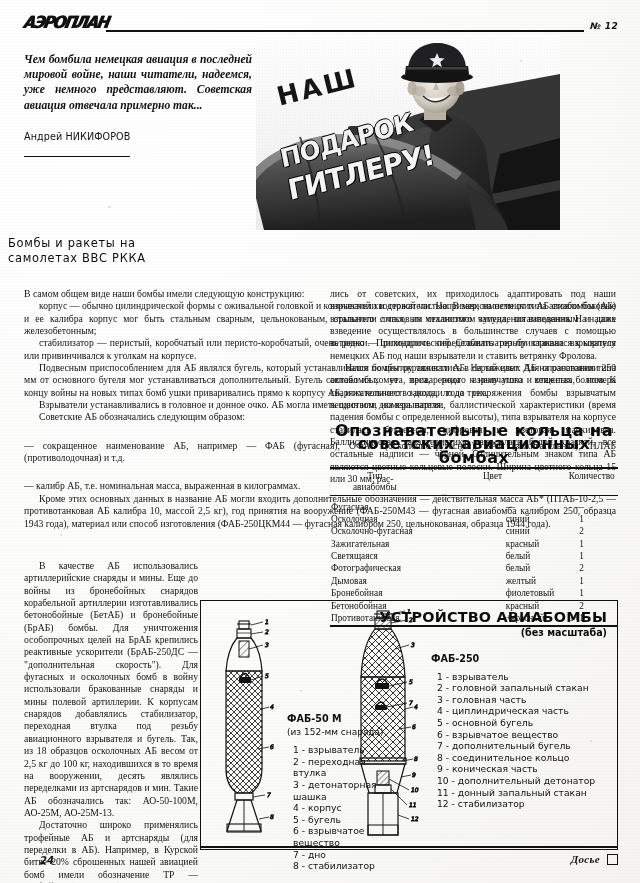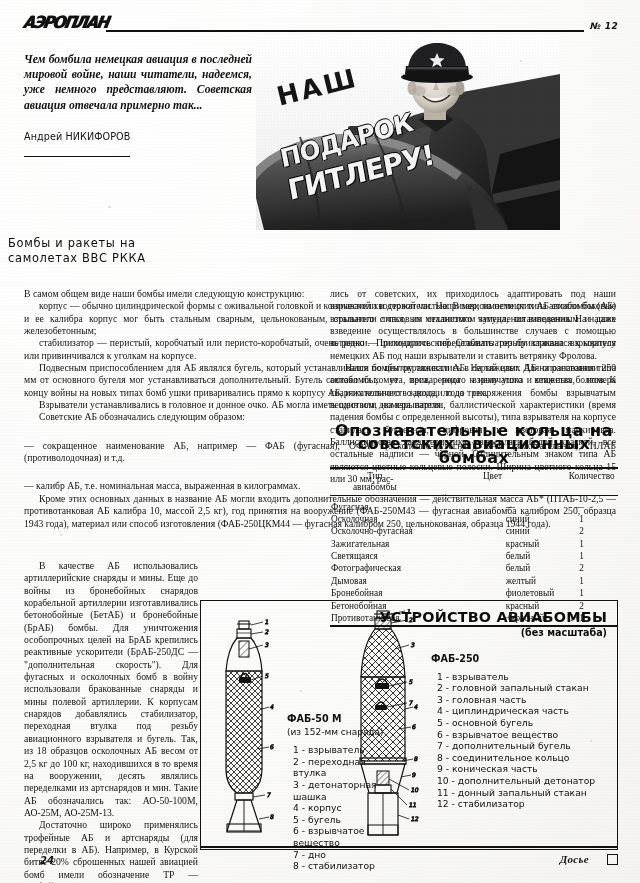--- a/index.html
+++ b/index.html
@@ -170,21 +170,21 @@
   .bomb-b{position:absolute;left:150px;top:8px;}
 
   
   .folio{
     position:absolute;left:40px;top:855px;
     font-family:"DejaVu Sans", sans-serif;
     font-weight:bold;font-style:italic;font-size:10px;color:#141414;text-align:center;
   }
   .footer-right{
     position:absolute;right:22px;top:853px;
-    display:flex;align-items:center;gap:18px;
+    display:flex;align-items:center;gap:7px;
   }
   .footer-dossier{
     font-family:"Liberation Serif", serif;
     font-weight:bold;font-style:italic;font-size:11px;color:#141414;
     letter-spacing:.3px;
   }
   .footer-sq{
     width:9px;height:9px;border:1.6px solid #141414;display:inline-block;
   }
   .footer-rule{

